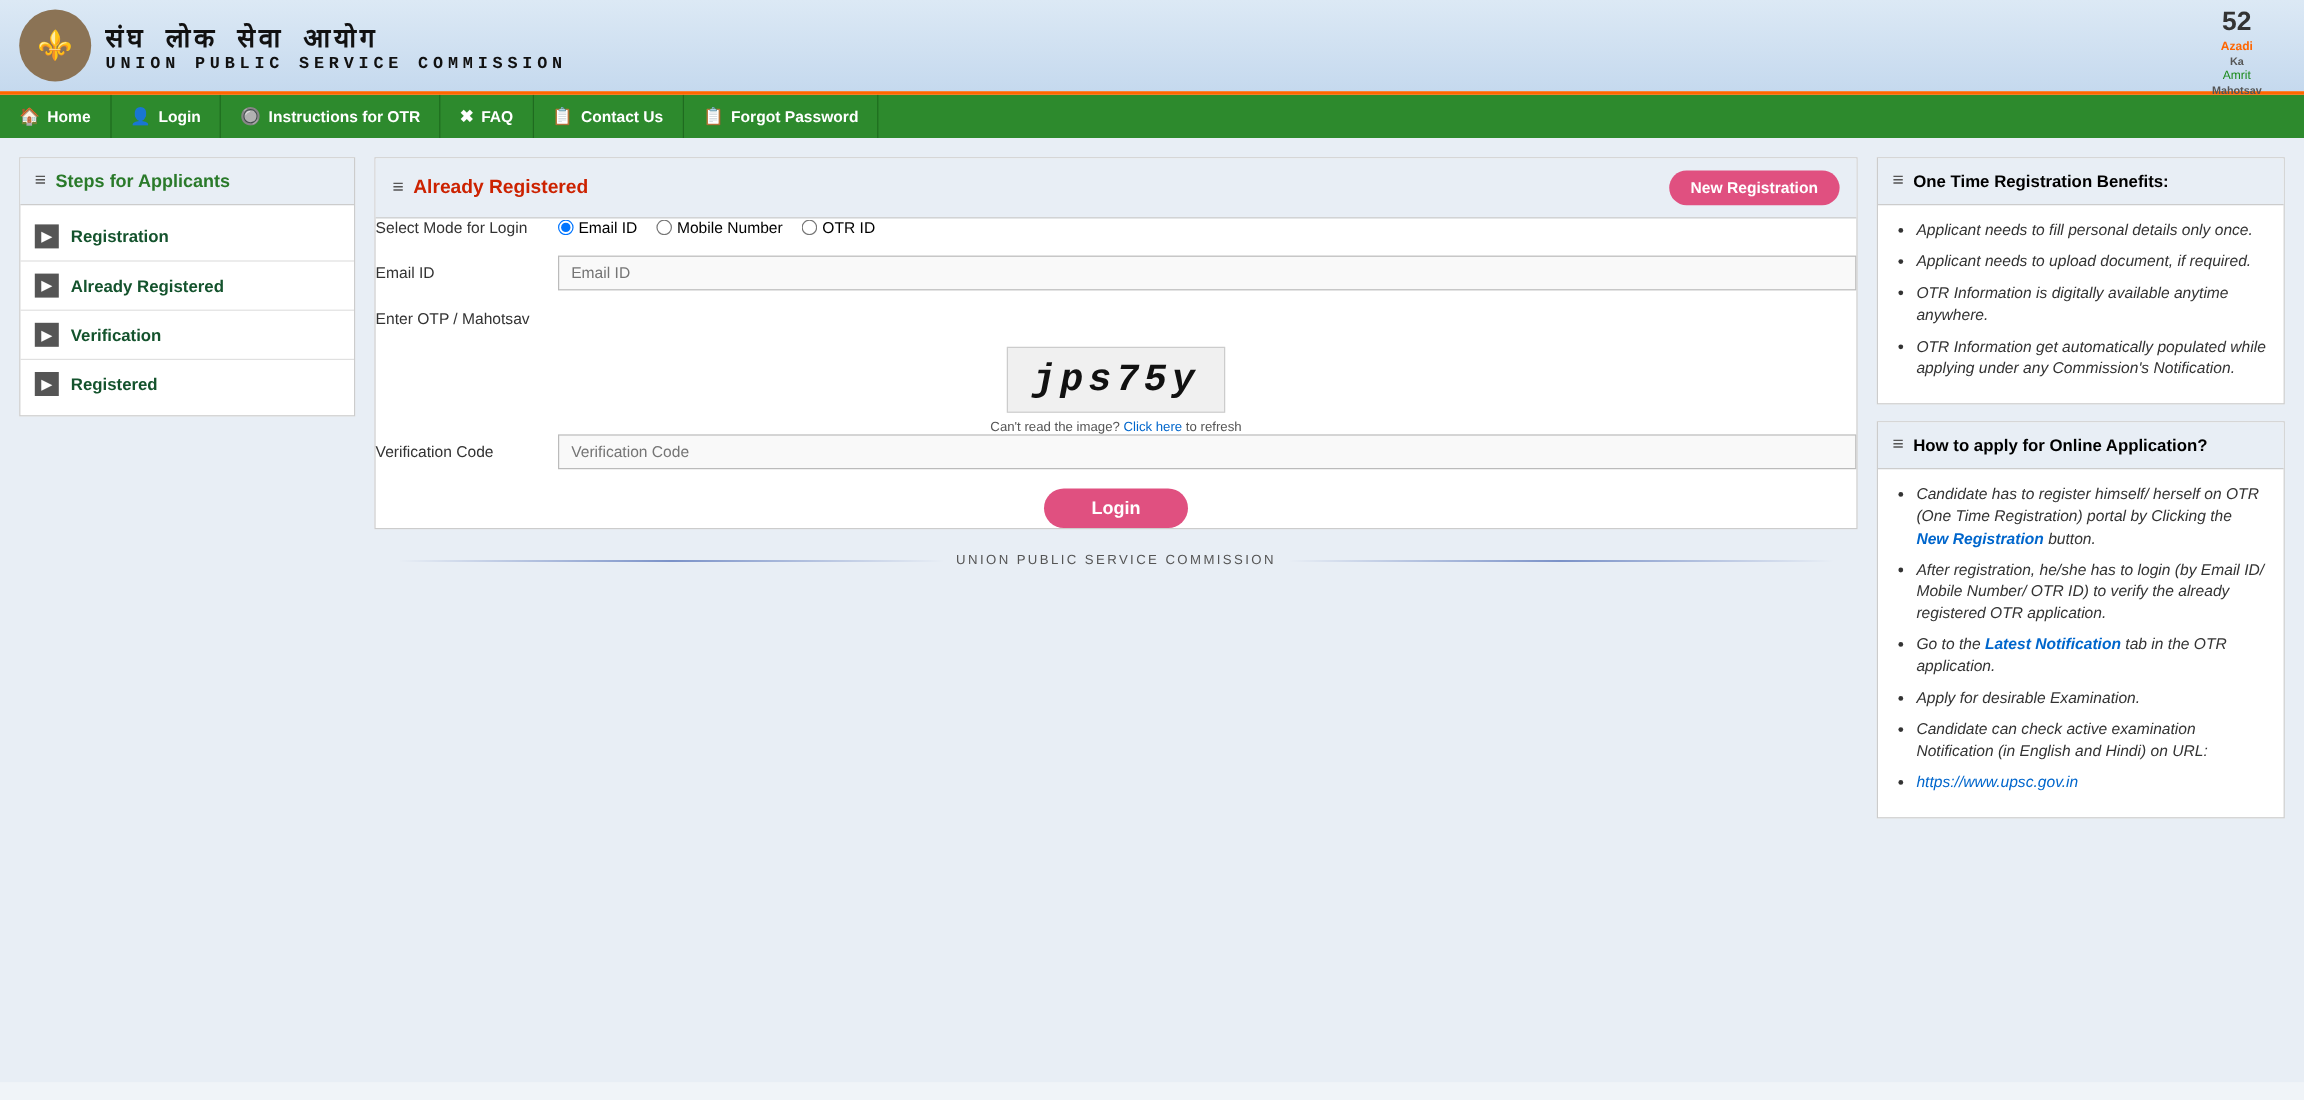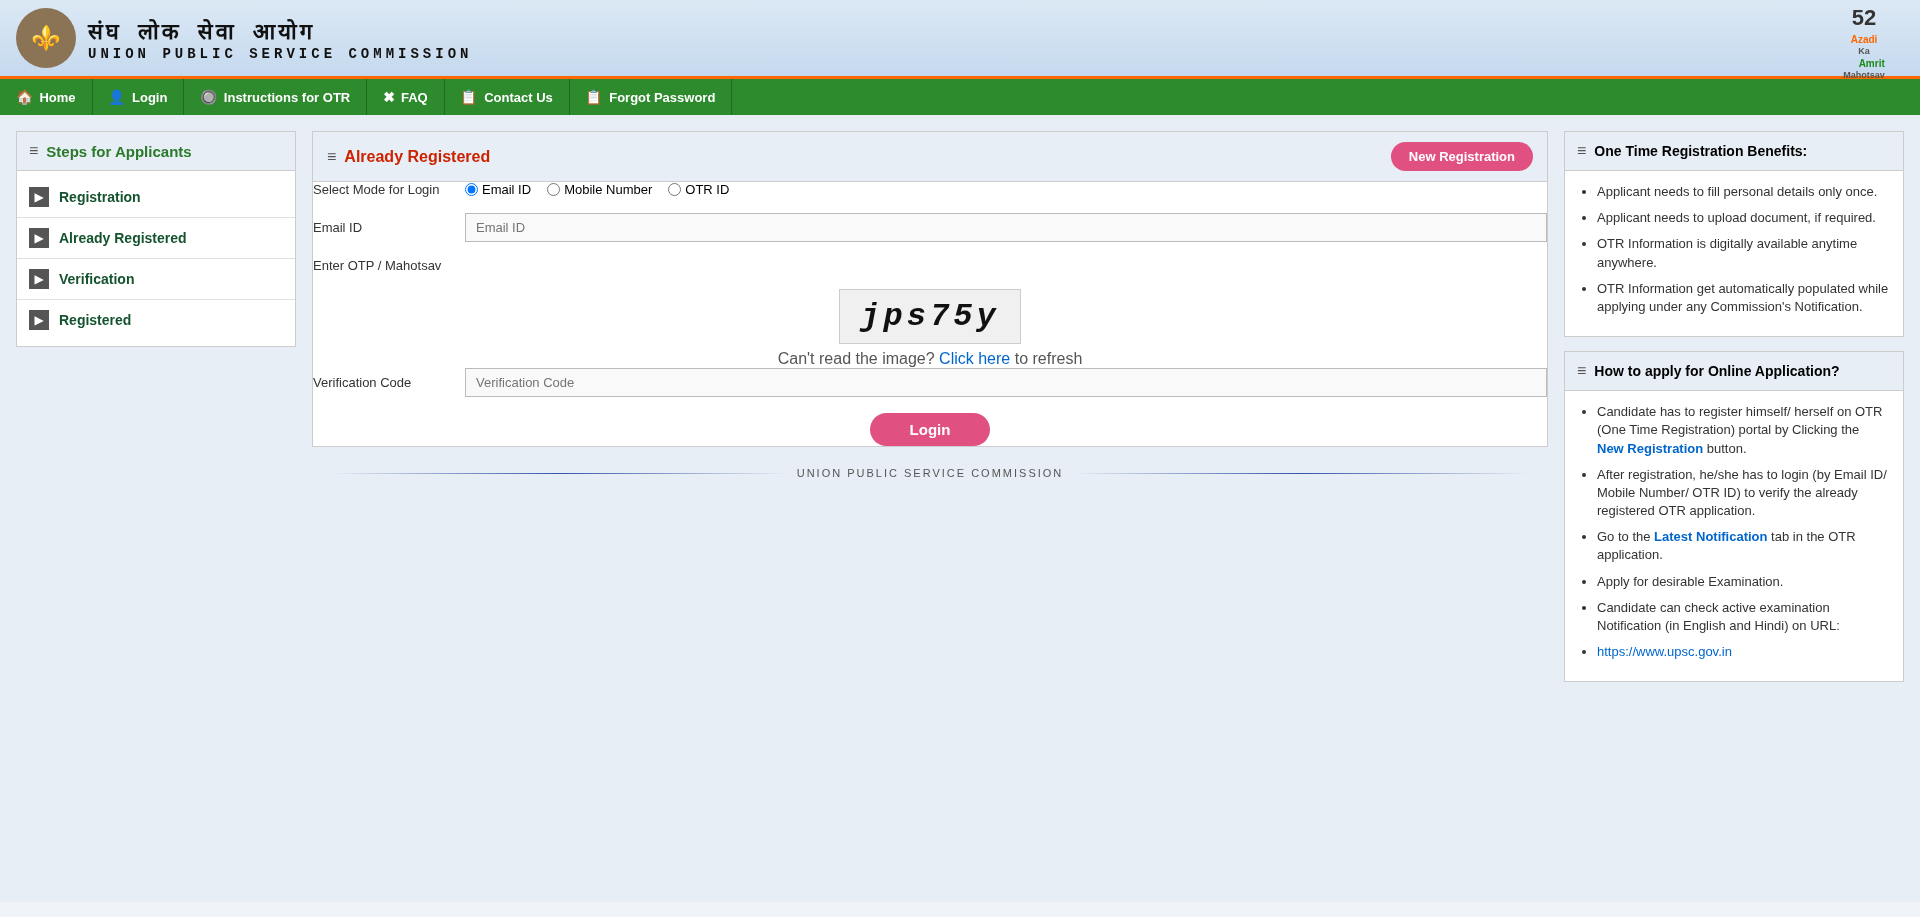--- a/index.html
+++ b/index.html
@@ -240,21 +240,21 @@
       font-family: 'Courier New', monospace;
       color: #111;
       letter-spacing: 4px;
       font-style: italic;
       background: #f0f0f0;
       padding: 8px 20px;
       display: inline-block;
       border: 1px solid #ccc;
     }
     .captcha-refresh {
-      font-size: 16px;
+      font-size: 11px;
       color: #555;
       margin-top: 6px;
     }
     .captcha-refresh a {
       color: #0066cc;
       text-decoration: none;
     }
     .login-btn-row {
       text-align: center;
       margin-top: 10px;
@@ -307,20 +307,21 @@
       gap: 8px;
       border-bottom: 1px solid #ccc;
     }
     .info-title {
       color: #000000;
       font-weight: bold;
       font-size: 14px;
     }
     .info-body {
       padding: 12px 14px;
+      font-style: italic;
     }
     .info-body ul {
       padding-left: 18px;
     }
     .info-body li {
       margin-bottom: 8px;
       font-size: 13px;
       color: #333;
       line-height: 1.4;
     }
@@ -336,21 +337,21 @@
     <div class="header-text">
       <h1>संघ लोक सेवा आयोग</h1>
       <h2>UNION PUBLIC SERVICE COMMISSION</h2>
     </div>
   </div>
   <div class="azadi-badge">
     <div style="font-size:11px; font-weight:bold; color:#555; text-align:center; line-height:1.3;">
       <div style="font-size:22px; font-weight:bold; color:#333;">52</div>
       <div style="color:#ff6600; font-weight:bold; font-size:10px;">Azadi</div>
       <div style="font-size:9px; color:#555;">Ka</div>
-      <div style="color:#1a8a1a; font-weight:bold; font-size:10px;text-align:right;">Amrit</div>
+      <div style="color:#1a8a1a; font-weight:normal; font-size:10px;">Amrit</div>
       <div style="font-size:9px; color:#555;">Mahotsav</div>
     </div>
   </div>
 </div>
 
 <nav class="navbar">
   <a href="#">
     <span class="nav-icon">🏠</span>
     <span>Home</span>
   </a>

